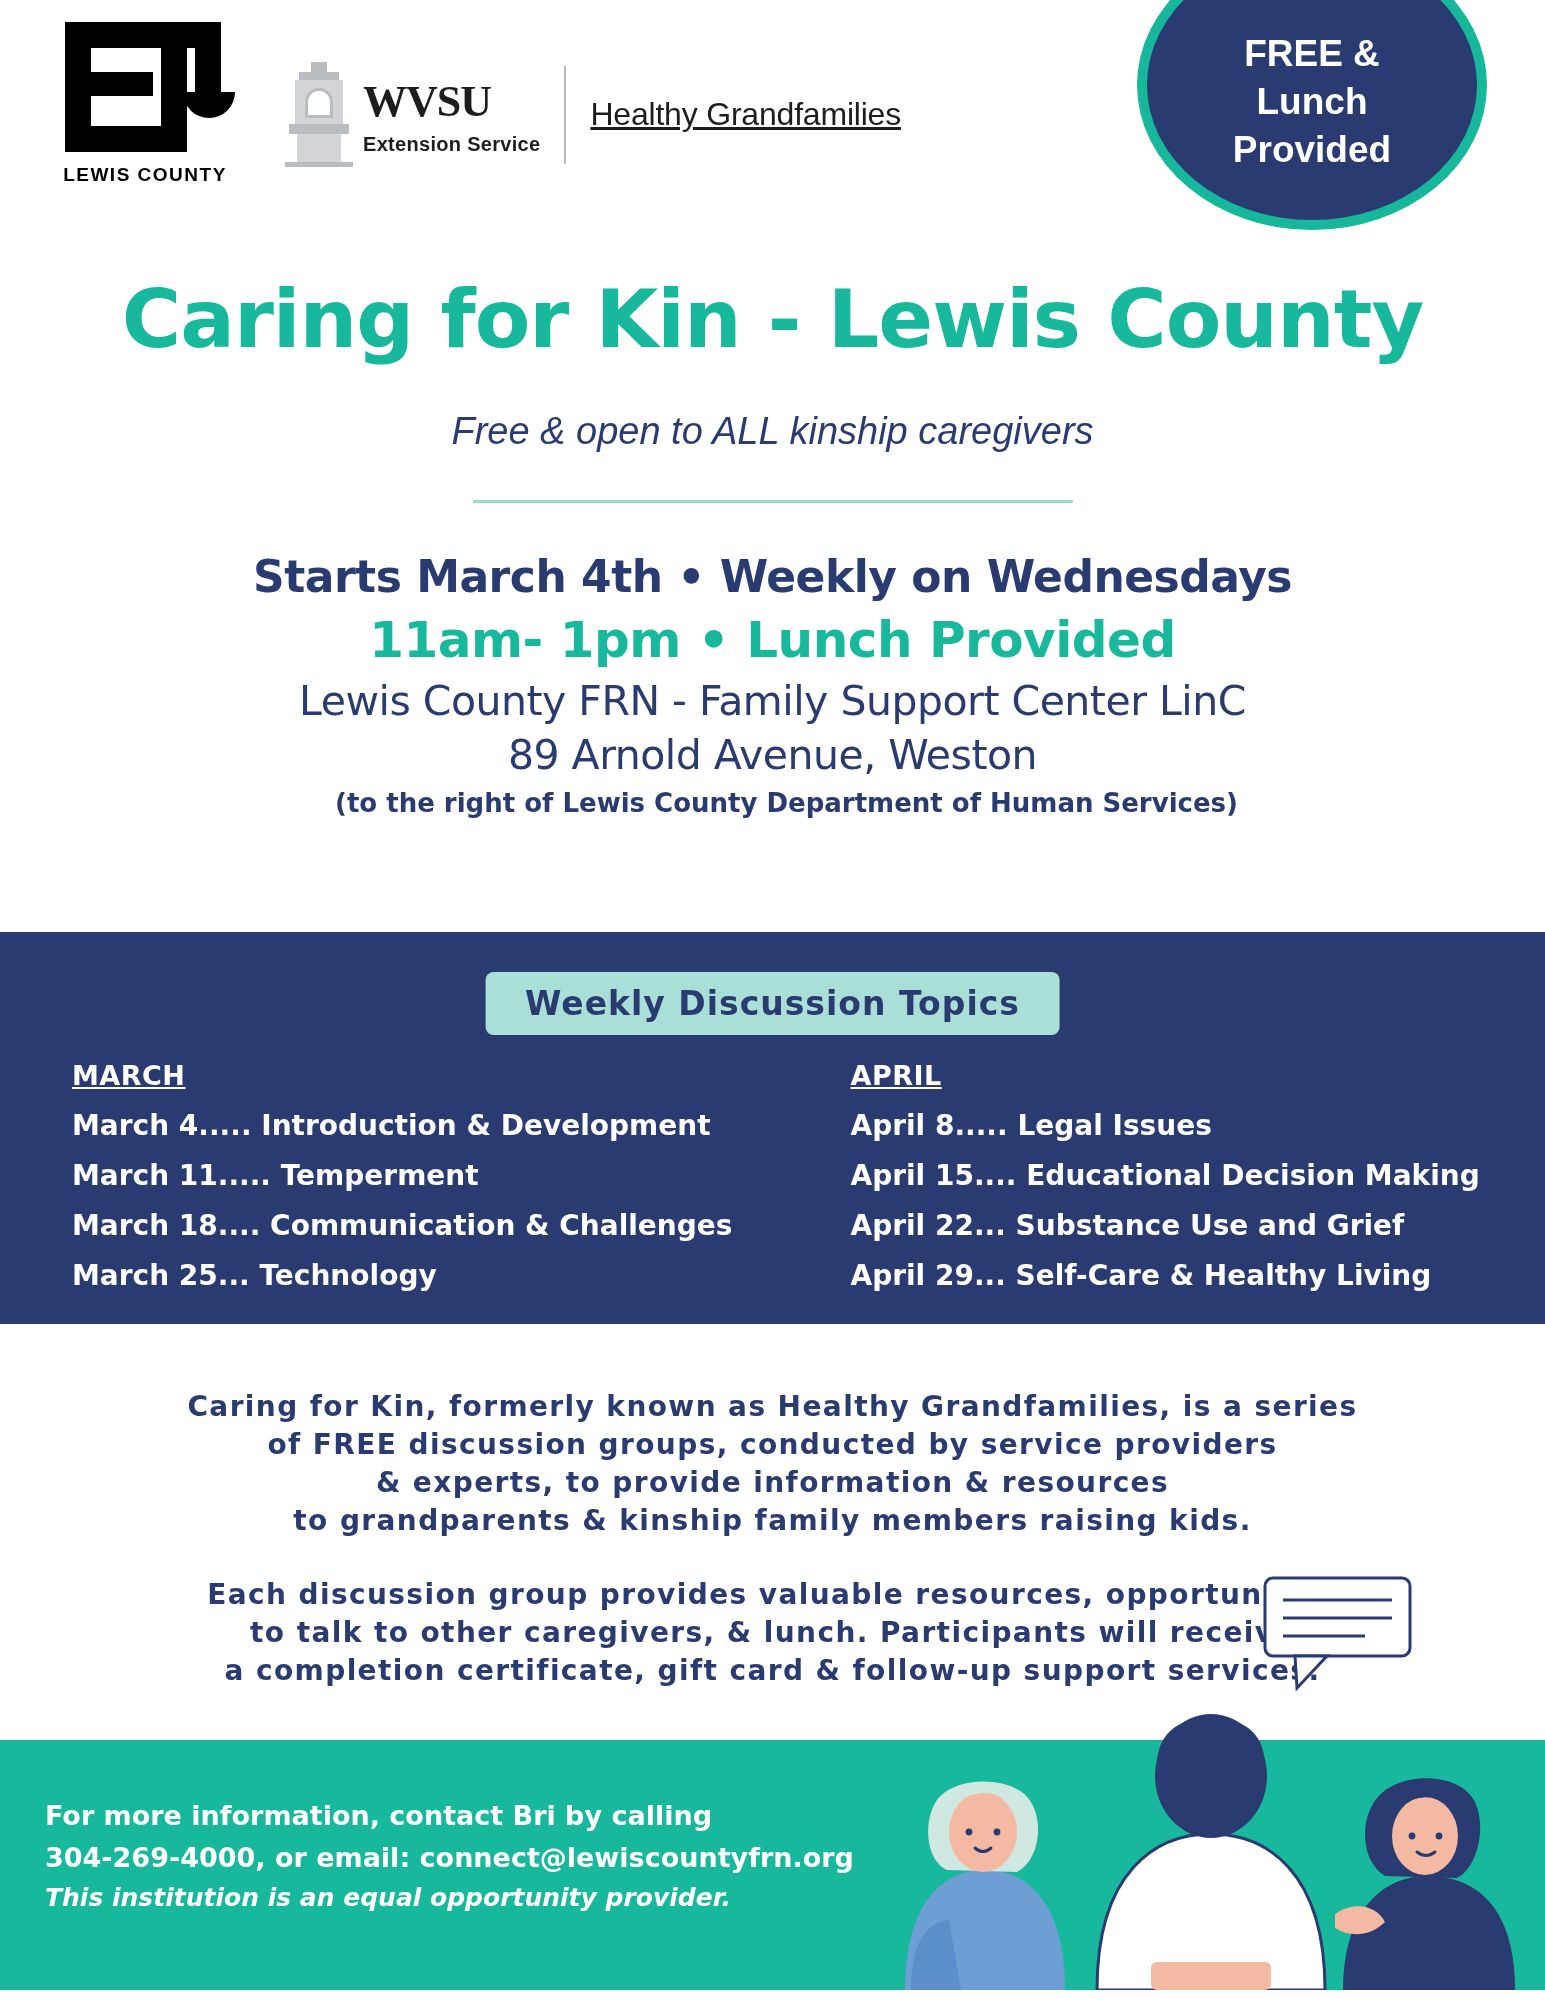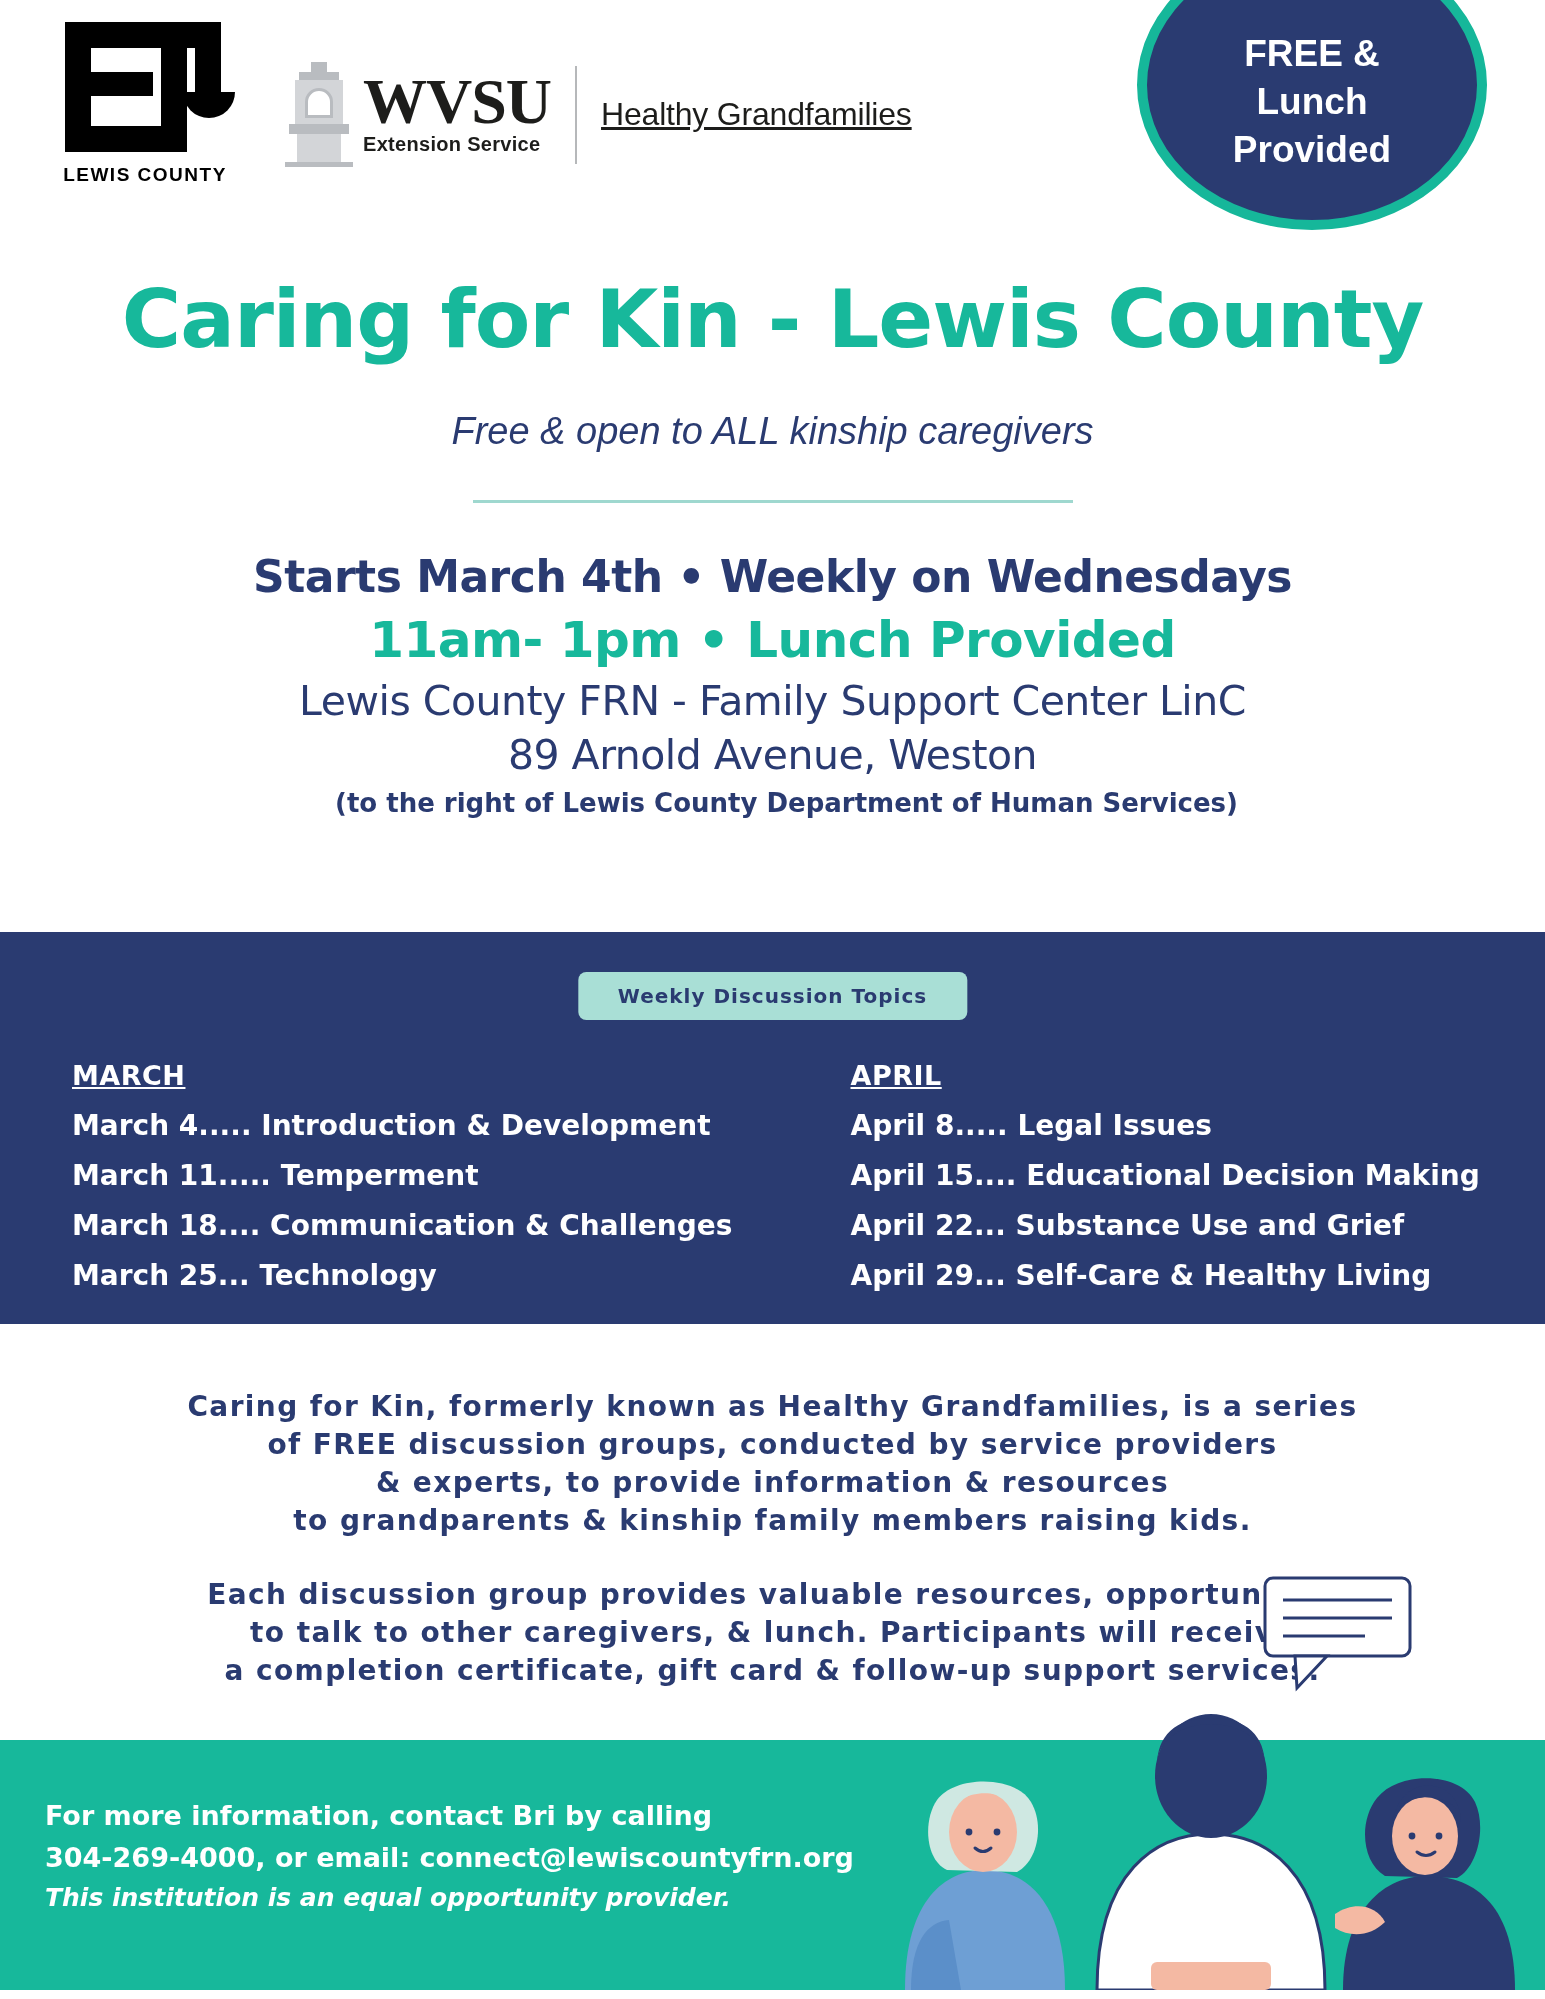--- a/index.html
+++ b/index.html
@@ -60,21 +60,21 @@
     width: 68px;
     height: 105px;
     position: relative;
     margin-right: 10px;
   }
   .wvsu-tower .t { position: absolute; background: #b9bcc0; }
   .wvsu-text { display: flex; flex-direction: column; }
   .wvsu-name {
     font-family: "Liberation Serif", serif;
     font-weight: 700;
-    font-size: 64px;
+    font-size: 44px;
     line-height: 58px;
     letter-spacing: -1px;
     color: #1d1d1b;
   }
   .wvsu-sub {
     font-size: 20px;
     font-weight: 700;
     color: #1d1d1b;
     letter-spacing: 0.3px;
     margin-top: 2px;
@@ -198,21 +198,21 @@
   }
   .topics-badge {
     position: absolute;
     left: 50%;
     transform: translateX(-50%);
     top: 40px;
     background: #a9dfd6;
     border-radius: 8px;
     padding: 12px 40px;
     color: #2a3b71;
-    font-size: 20px;
+    font-size: 33px;
     font-weight: 800;
     letter-spacing: 1px;
     font-family: "DejaVu Sans", sans-serif;
   }
   .topics-cols {
     position: absolute;
     top: 128px;
     left: 0;
     width: 100%;
     display: flex;

